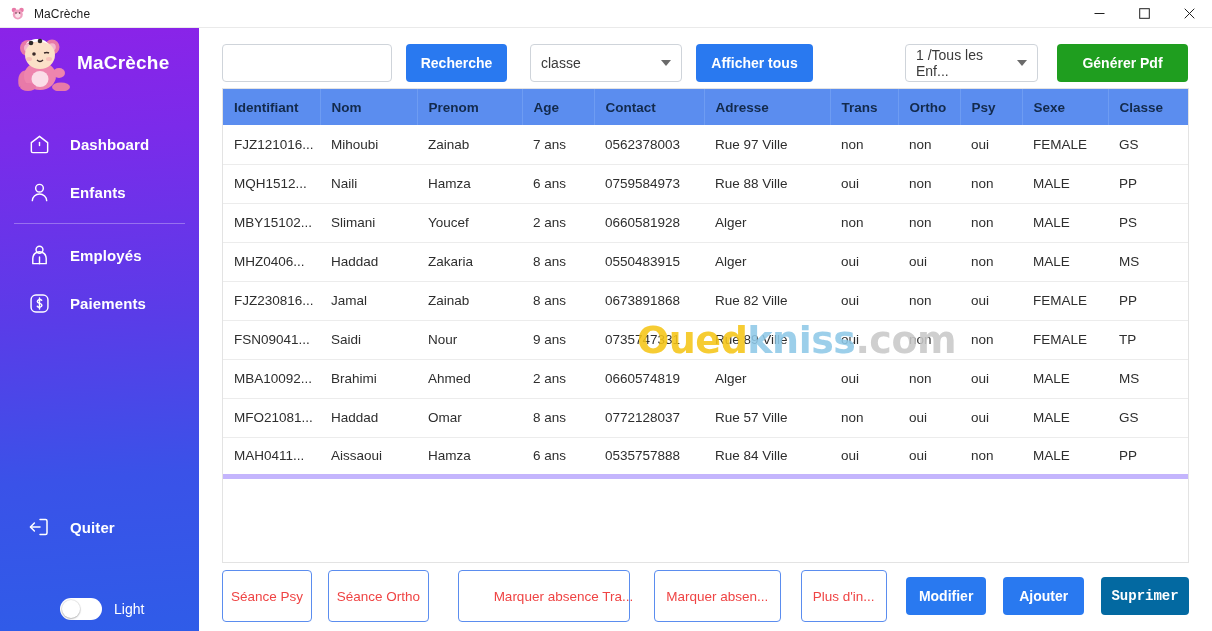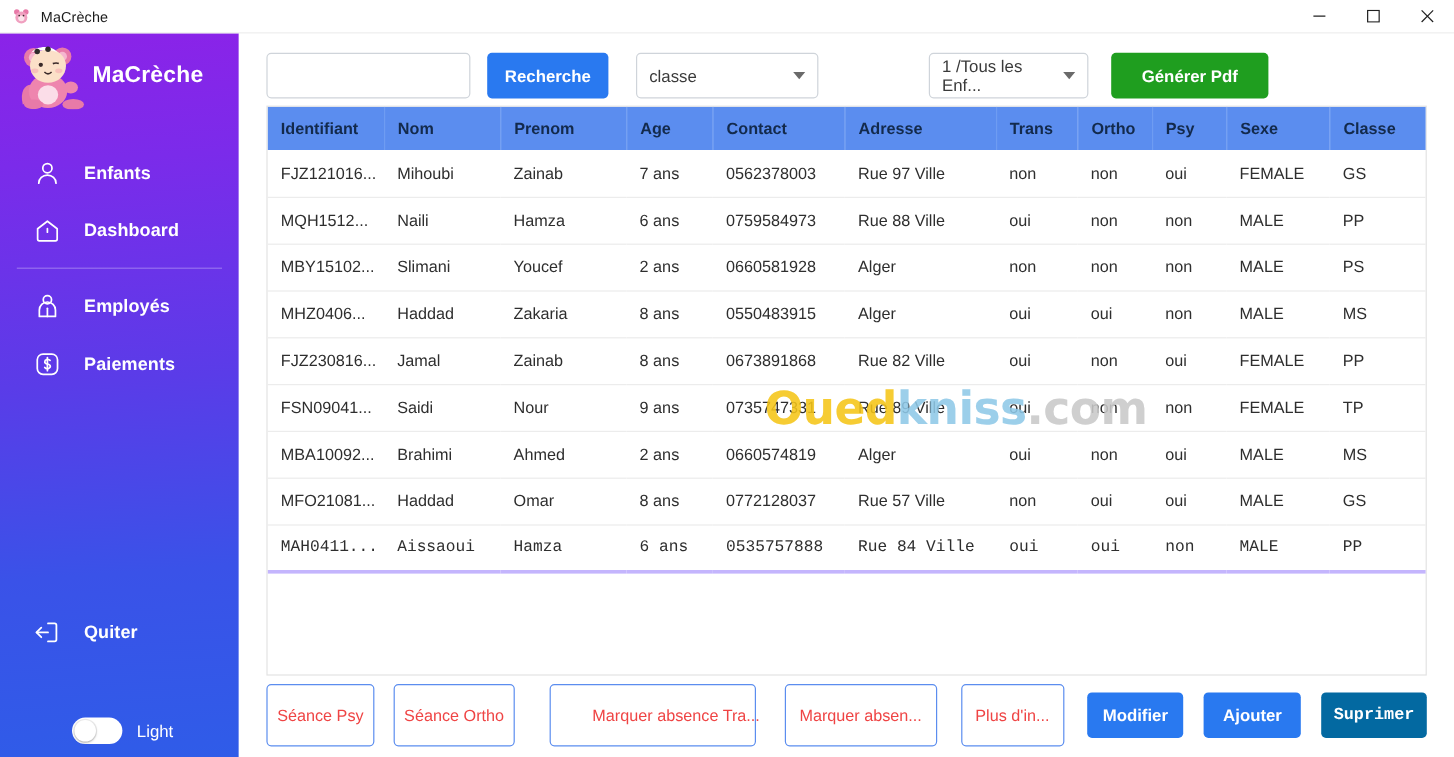--- a/index.html
+++ b/index.html
@@ -182,21 +182,21 @@
   thead th:last-child { border-right: none; }
   tbody td {
     height: 39px;
     font-size: 13.5px;
     color: #2e2e2e;
     text-align: left;
     padding: 0 0 0 11px;
     border-bottom: 1px solid #ececec;
     white-space: nowrap; overflow: hidden;
   }
-  tbody tr:last-child td { border-bottom: 3px solid #c4b5fd; font-family: Liberation Mono, monospace; }
+  tbody tr:last-child td { border-bottom: 5px solid #c4b5fd; }
 
   .col-id     { width: 97px; }
   .col-nom    { width: 97px; }
   .col-prenom { width: 105px; }
   .col-age    { width: 72px; }
   .col-contact{ width: 110px; }
   .col-adresse{ width: 126px; }
   .col-trans  { width: 68px; }
   .col-ortho  { width: 62px; }
   .col-psy    { width: 62px; }
@@ -305,36 +305,36 @@
           <ellipse cx="14" cy="52" rx="8" ry="4" fill="#e87aa8"></ellipse>
         </svg>
       </div>
       <div class="brand-text">MaCrèche</div>
     </div>
 
     <div class="nav">
 
       <div class="nav-item">
         <span class="nav-icon">
+          <svg width="23" height="23" viewBox="0 0 24 24" fill="none" stroke="#ffffff" stroke-width="1.5" stroke-linecap="round" stroke-linejoin="round">
+            <path d="M3.5 10 L12 3.5 L20.5 10 V19 a1.5 1.5 0 0 1 -1.5 1.5 H5 A1.5 1.5 0 0 1 3.5 19 Z"></path>
+            <line x1="12" y1="10" x2="12" y2="13"></line>
+          </svg>
+        </span>
+        <span class="nav-label">Dashboard</span>
+      </div>
+
+      <div class="nav-item">
+        <span class="nav-icon">
           <svg width="23" height="23" viewBox="0 0 24 24" fill="none" stroke="#ffffff" stroke-width="1.5" stroke-linecap="round">
             <circle cx="12" cy="7.5" r="4"></circle>
             <path d="M4.5 20.5 a7.5 7 0 0 1 15 0"></path>
           </svg>
         </span>
         <span class="nav-label">Enfants</span>
-      </div>
-
-      <div class="nav-item">
-        <span class="nav-icon">
-          <svg width="23" height="23" viewBox="0 0 24 24" fill="none" stroke="#ffffff" stroke-width="1.5" stroke-linecap="round" stroke-linejoin="round">
-            <path d="M3.5 10 L12 3.5 L20.5 10 V19 a1.5 1.5 0 0 1 -1.5 1.5 H5 A1.5 1.5 0 0 1 3.5 19 Z"></path>
-            <line x1="12" y1="10" x2="12" y2="13"></line>
-          </svg>
-        </span>
-        <span class="nav-label">Dashboard</span>
       </div>
 
       <div class="nav-divider"></div>
 
       <div class="nav-item">
         <span class="nav-icon">
           <svg width="23" height="23" viewBox="0 0 24 24" fill="none" stroke="#ffffff" stroke-width="1.5" stroke-linecap="round" stroke-linejoin="round">
             <circle cx="12" cy="6" r="3.6"></circle>
             <path d="M5 20.5 V15 a7 7 0 0 1 14 0 v5.5 Z"></path>
             <line x1="12" y1="13.5" x2="12" y2="20.5"></line>
@@ -376,20 +376,21 @@
 
   <div class="content">
 
     <div class="toolbar">
       <input class="search-input" type="text" value="" placeholder="" style="">
       <button class="btn btn-blue btn-recherche">Recherche</button>
       <div class="select select-classe">
         <span>classe</span>
         <span class="caret"></span>
       </div>
+      <button class="btn btn-blue btn-afficher">Afficher tous</button>
       <div class="select select-enf">
         <span>1 /Tous les Enf...</span>
         <span class="caret"></span>
       </div>
       <button class="btn btn-green btn-pdf">Générer Pdf</button>
     </div>
 
     <div class="table-wrap">
       <table>
         <colgroup>

